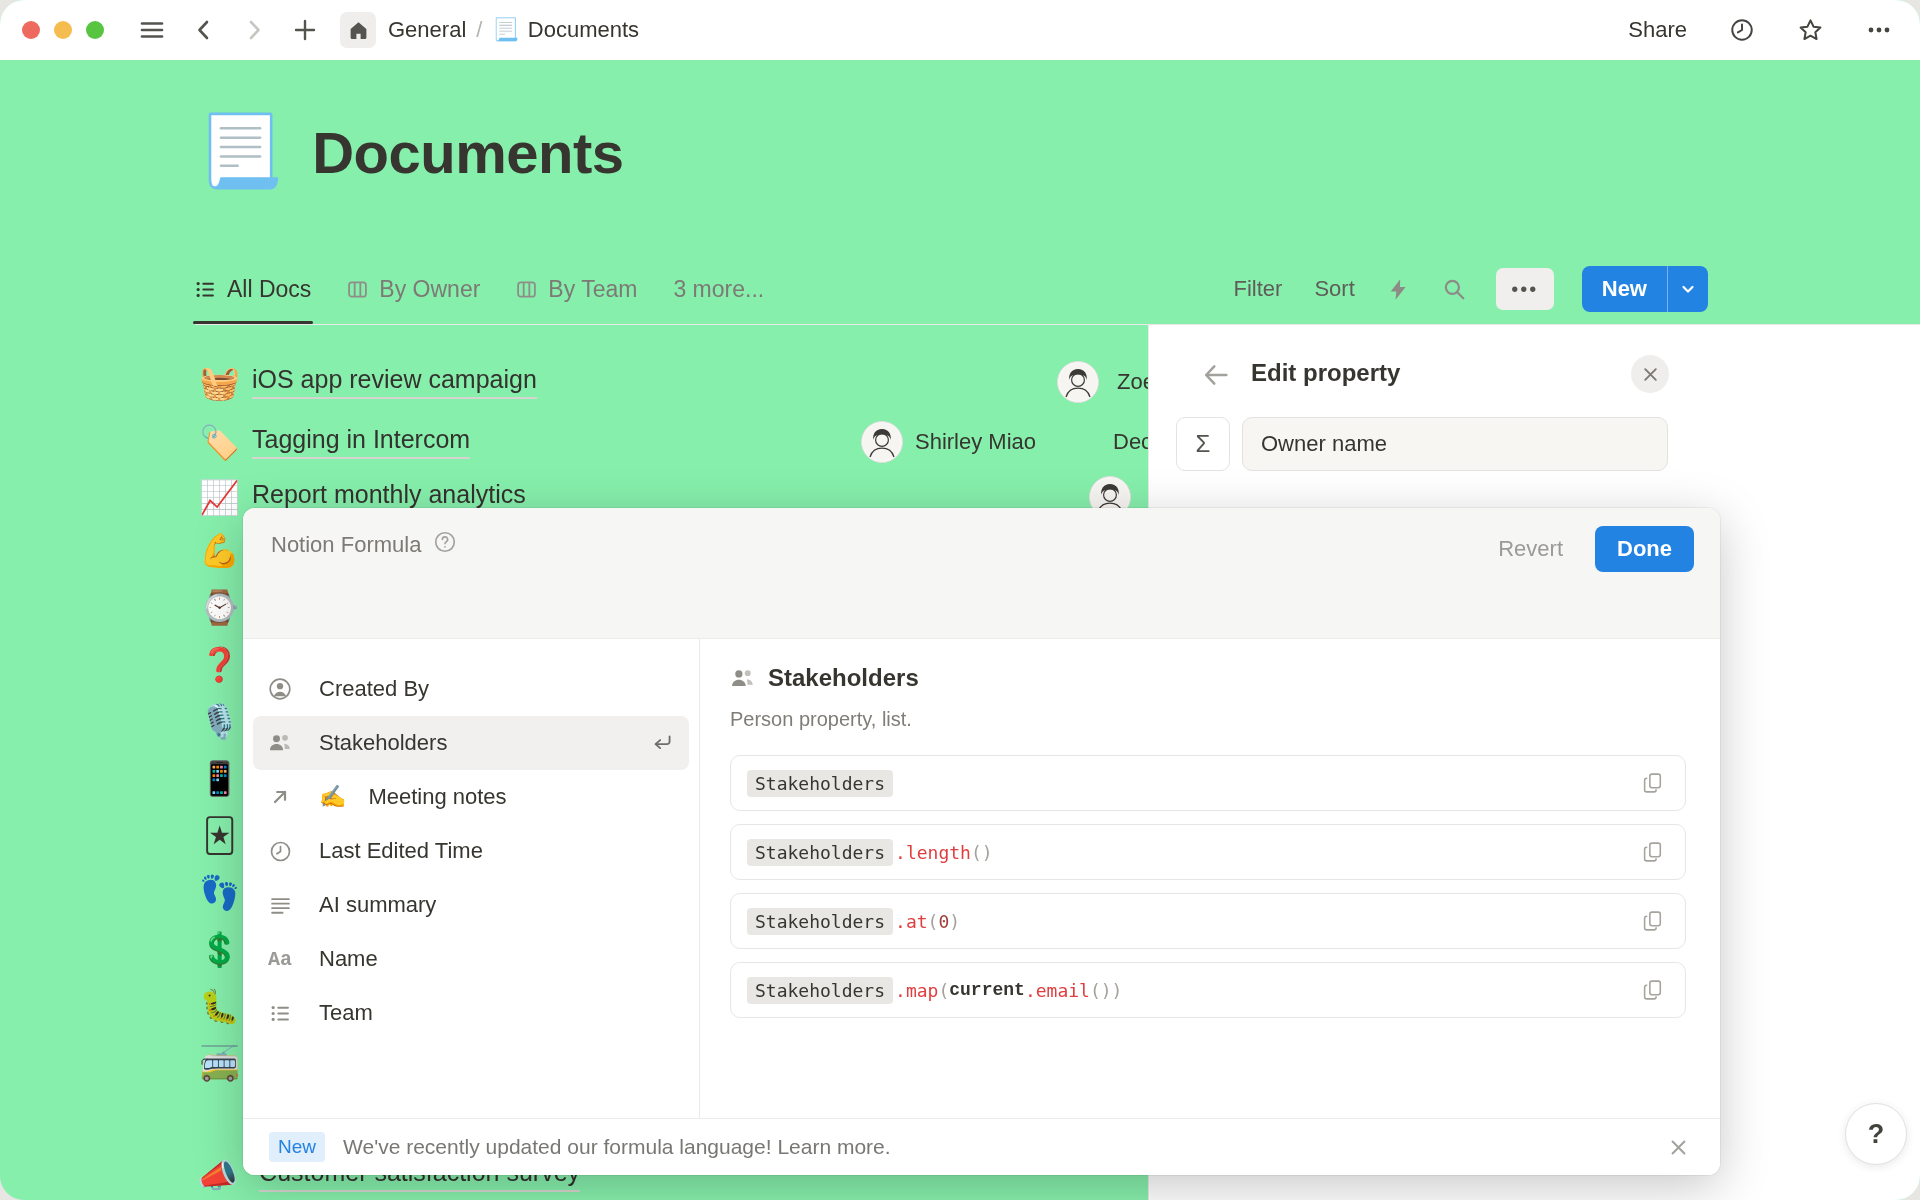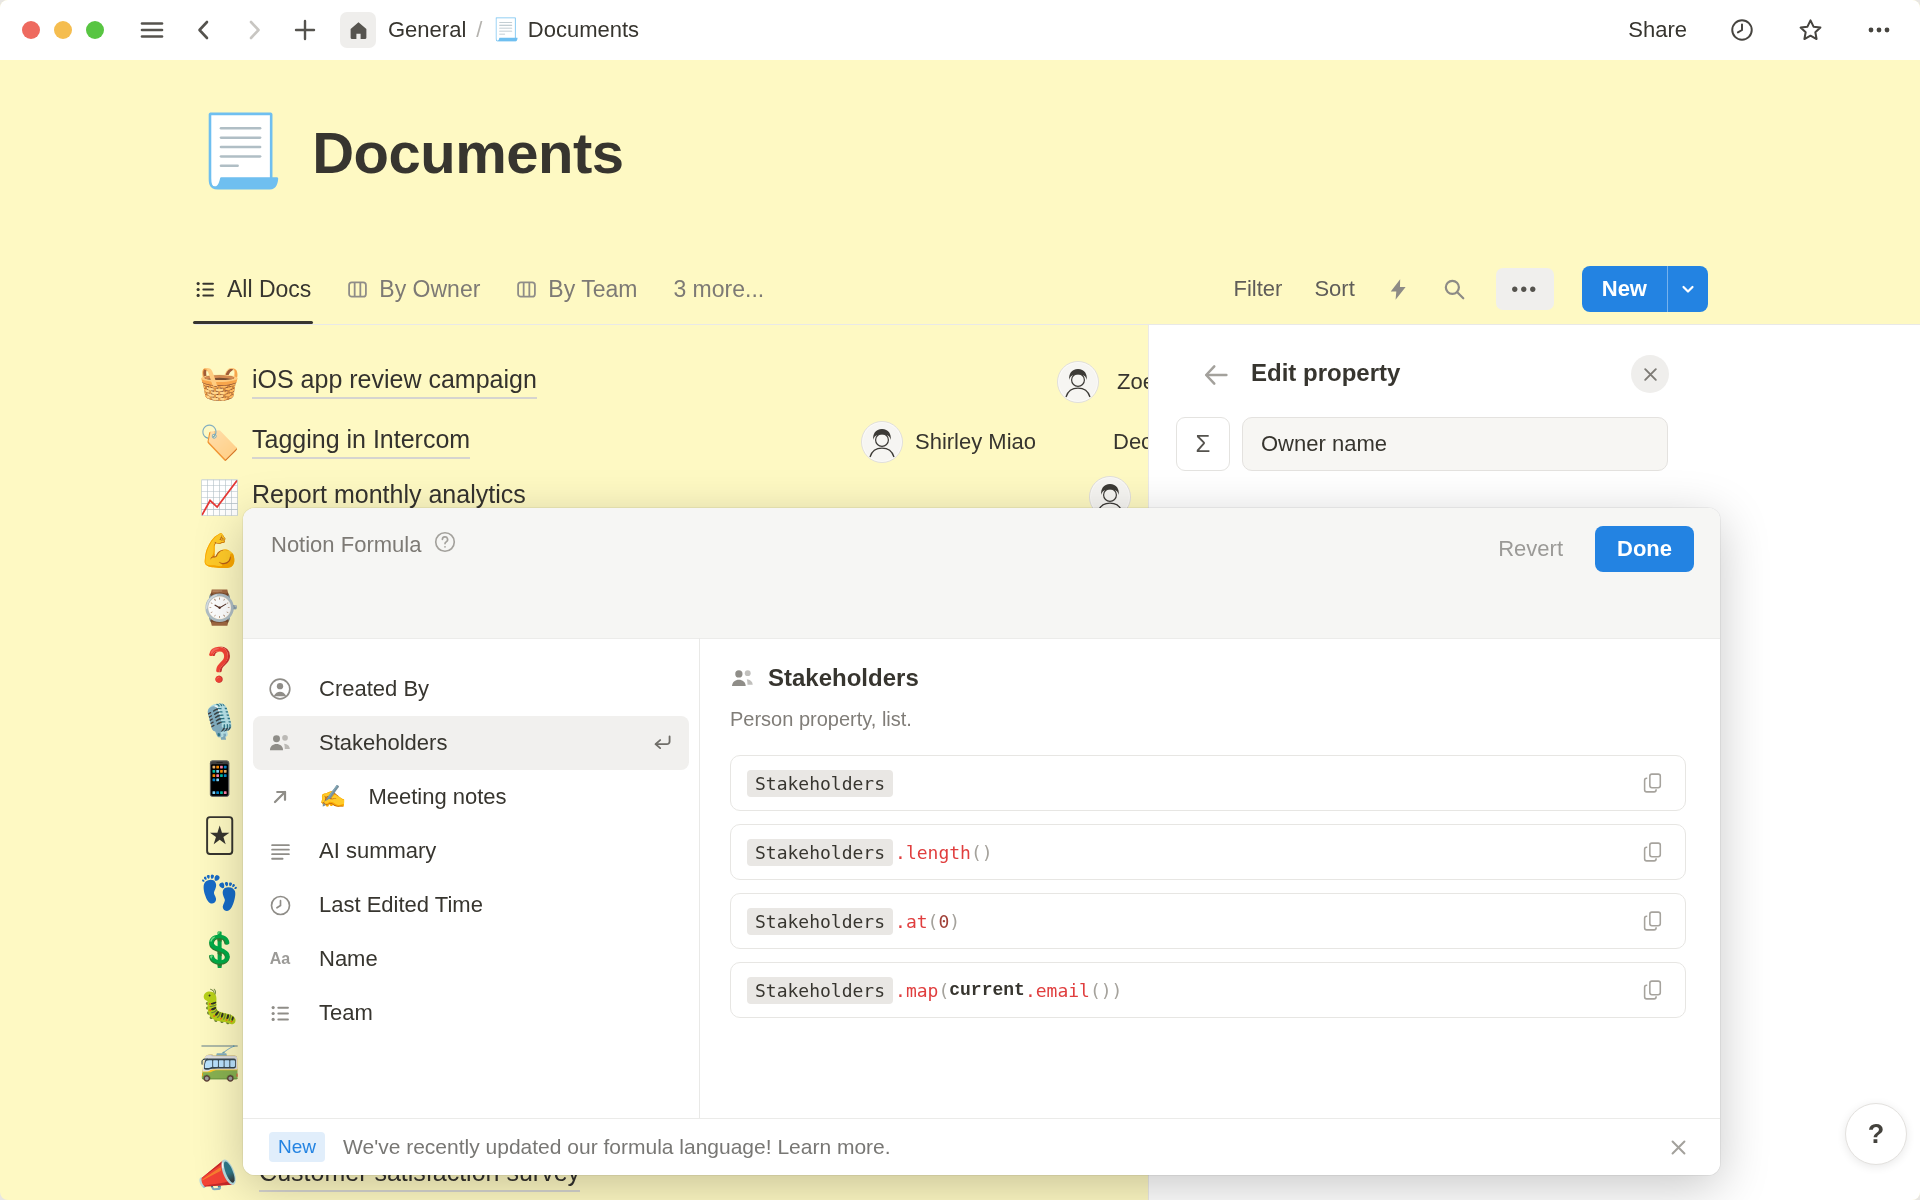--- a/index.html
+++ b/index.html
@@ -1,17 +1,17 @@
 <!DOCTYPE html>
 <html><head>
 <meta charset="utf-8">
 <style>
   html,body{margin:0;padding:0;}
   body{width:1920px;height:1200px;background:#e8e6e3;font-family:"Liberation Sans","DejaVu Sans",sans-serif;overflow:hidden;}
-  .window{position:relative;width:1920px;height:1200px;background:#fef9c3;border-radius:8px;overflow:hidden;color:#37352f;}
+  .window{position:relative;width:1920px;height:1200px;background:#86efac;border-radius:24px;overflow:hidden;color:#37352f;}
 
   
   .topbar{position:absolute;top:0;left:0;right:0;height:60px;display:flex;align-items:center;padding:0 22px;box-sizing:border-box;background:#fff;}
   .traffic{display:flex;gap:14px;margin-right:28px;}
   .tl{width:18px;height:18px;border-radius:50%;display:inline-block;}
   .tl.red{background:#ee6a5f;}
   .tl.yellow{background:#f5bd4f;}
   .tl.green{background:#58c542;}
   .icon-btn{background:none;border:none;padding:6px;display:flex;align-items:center;justify-content:center;color:#565450;cursor:pointer;}
   .icon-btn.dim{color:#c6c4c0;}
@@ -83,21 +83,21 @@
   .revert-btn{background:none;border:none;font-size:22px;color:#9b9a97;cursor:pointer;font-family:inherit;}
   .done-btn{background:#2383e2;color:#fff;border:none;border-radius:8px;height:46px;padding:0 22px;font-size:22px;font-weight:700;cursor:pointer;font-family:inherit;}
   .dlg-body{position:absolute;left:0;top:130px;right:0;bottom:57px;display:flex;}
   .props-panel{width:457px;box-sizing:border-box;border-right:1px solid #e9e9e7;padding:24px 10px 0 10px;}
   .props-heading{font-size:19px;font-weight:600;color:#8f8d88;padding:0 16px 14px 16px;}
   .prop-item{position:relative;display:flex;align-items:center;gap:26px;height:54px;padding:0 14px;border-radius:8px;font-size:22px;color:#37352f;cursor:pointer;}
   .prop-item .picon{width:26px;display:flex;justify-content:center;color:#8f8d88;}
   .prop-item.selected{background:#f1f0ee;}
   .prop-item .ret{margin-left:auto;display:flex;color:#6f6d68;}
   .prop-item .pemo{font-size:22px;line-height:1;margin-right:-4px;}
-  .aa-glyph{font-size:16px;color:#9b9a97;font-weight:600;letter-spacing:0;}
+  .aa-glyph{font-size:20px;color:#9b9a97;font-weight:600;letter-spacing:0;font-family:Liberation Mono, monospace;}
   .detail-panel{flex:1;padding:26px 34px 0 30px;box-sizing:border-box;}
   .detail-head{display:flex;align-items:center;gap:13px;margin-bottom:16px;}
   .detail-head .picon{color:#8f8d88;display:flex;}
   .detail-title{font-size:24px;font-weight:700;color:#37352f;}
   .detail-sub{font-size:20px;color:#807d78;margin-bottom:24px;}
   .examples{display:flex;flex-direction:column;gap:13px;}
   .example{position:relative;height:54px;border:1px solid #e7e6e3;border-radius:10px;display:flex;align-items:center;padding:0 16px;cursor:pointer;background:#fff;}
   .code{font-family:"DejaVu Sans Mono","Liberation Mono",monospace;font-size:18px;display:flex;align-items:center;}
   .tok-pill{background:#e9e7e4;border-radius:4px;padding:3px 8px;color:#37352f;margin-right:2px;}
   .tok-fn{color:#e03e3e;}
@@ -389,37 +389,37 @@
                 <svg width="20" height="20" viewBox="0 0 18 18" fill="none" stroke="currentColor" stroke-width="2" stroke-linecap="round" stroke-linejoin="round">
                   <path d="M4.5 13.5 L13.5 4.5"></path>
                   <path d="M6.5 4.5 H13.5 V11.5"></path>
                 </svg>
               </span>
               <span class="pemo">✍️</span>
               <span>Meeting notes</span>
             </div>
             <div class="prop-item">
               <span class="picon">
+                <svg width="23" height="23" viewBox="0 0 22 22" fill="none" stroke="currentColor" stroke-width="1.6" stroke-linecap="round">
+                  <circle cx="11" cy="11" r="8.6"></circle>
+                  <path d="M11 6.4 V11 L7.6 13.2"></path>
+                </svg>
+              </span>
+              <span>Last Edited Time</span>
+            </div>
+            <div class="prop-item">
+              <span class="picon">
                 <svg width="21" height="21" viewBox="0 0 20 20" stroke="currentColor" stroke-width="1.7" stroke-linecap="round">
                   <line x1="2" y1="4" x2="18" y2="4"></line>
                   <line x1="2" y1="8.3" x2="18" y2="8.3"></line>
                   <line x1="2" y1="12.6" x2="18" y2="12.6"></line>
                   <line x1="2" y1="16.9" x2="12" y2="16.9"></line>
                 </svg>
               </span>
               <span>AI summary</span>
-            </div>
-            <div class="prop-item">
-              <span class="picon">
-                <svg width="23" height="23" viewBox="0 0 22 22" fill="none" stroke="currentColor" stroke-width="1.6" stroke-linecap="round">
-                  <circle cx="11" cy="11" r="8.6"></circle>
-                  <path d="M11 6.4 V11 L7.6 13.2"></path>
-                </svg>
-              </span>
-              <span>Last Edited Time</span>
             </div>
             <div class="prop-item">
               <span class="picon">
                 <span class="aa-glyph">Aa</span>
               </span>
               <span>Name</span>
             </div>
             <div class="prop-item">
               <span class="picon">
                 <svg width="21" height="21" viewBox="0 0 20 20" fill="currentColor">

